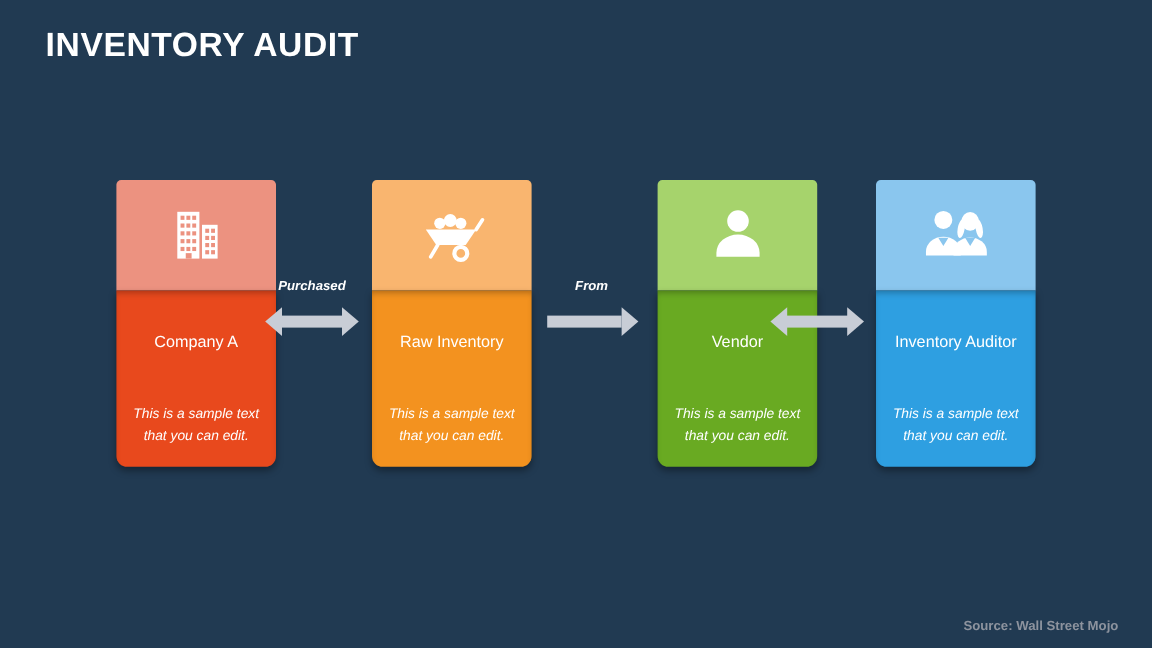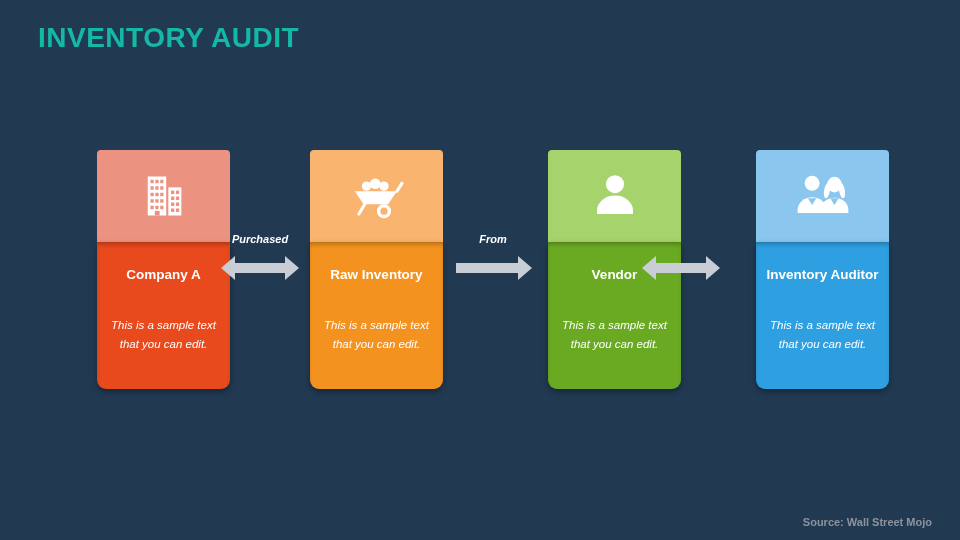--- a/index.html
+++ b/index.html
@@ -5,38 +5,38 @@
   html,body{margin:0;padding:0;}
   .slide{
     position:relative;
     width:960px;height:540px;
     background:var(--bg,#213A52);
     overflow:hidden;
     font-family:"Liberation Sans",sans-serif;
   }
   .slide-title{
     position:absolute;left:38px;top:22px;
-    font-size:28px;font-weight:bold;color:#14b8a6;letter-spacing:.5px;
+    font-size:28px;font-weight:bold;color:#ffffff;letter-spacing:.5px;
   }
   
   .card{position:absolute;top:150px;width:133px;}
-  .card-pos-0{left:97px}.card-pos-1{left:310px}.card-pos-2{left:548px}.card-pos-3{left:756px}
+  .card-pos-0{left:97px}.card-pos-1{left:310px}.card-pos-2{left:548px}.card-pos-3{left:730px}
   .card-top{
     height:92px;background:var(--top);
     border-radius:4px 4px 0 0;
     display:flex;align-items:center;justify-content:center;
   }
   .card-main{
     height:147px;background:var(--main);
     border-radius:0 0 9px 9px;color:#fff;
     box-shadow:inset 0 4px 5px -2px rgba(0,0,0,.28), 0 3px 6px rgba(0,0,0,.35);
   }
   .card-title{
     height:52px;display:flex;align-items:center;justify-content:center;
-    text-align:center;font-weight:bold;font-size:13.5px;line-height:1.3;padding:7px 8px;
+    text-align:center;font-weight:normal;font-size:13.5px;line-height:1.3;padding:17px 8px;
   }
   .card-body{
     font-style:italic;font-size:11.5px;line-height:1.65;
     text-align:center;padding:8px 6px 0;
   }
   
   .connector{
     position:absolute;top:233px;width:60px;
     display:flex;flex-direction:column;align-items:center;
   }

